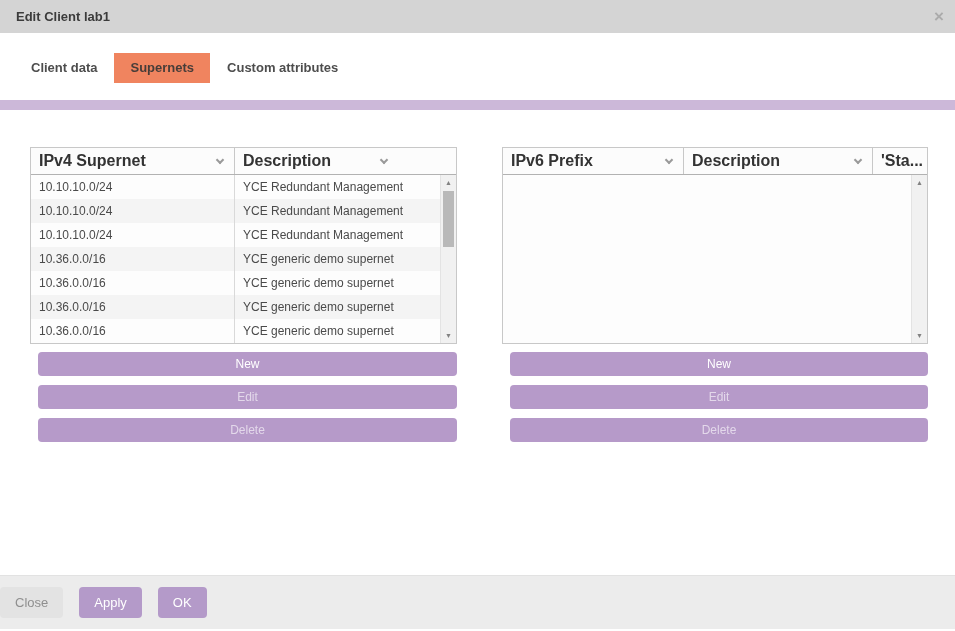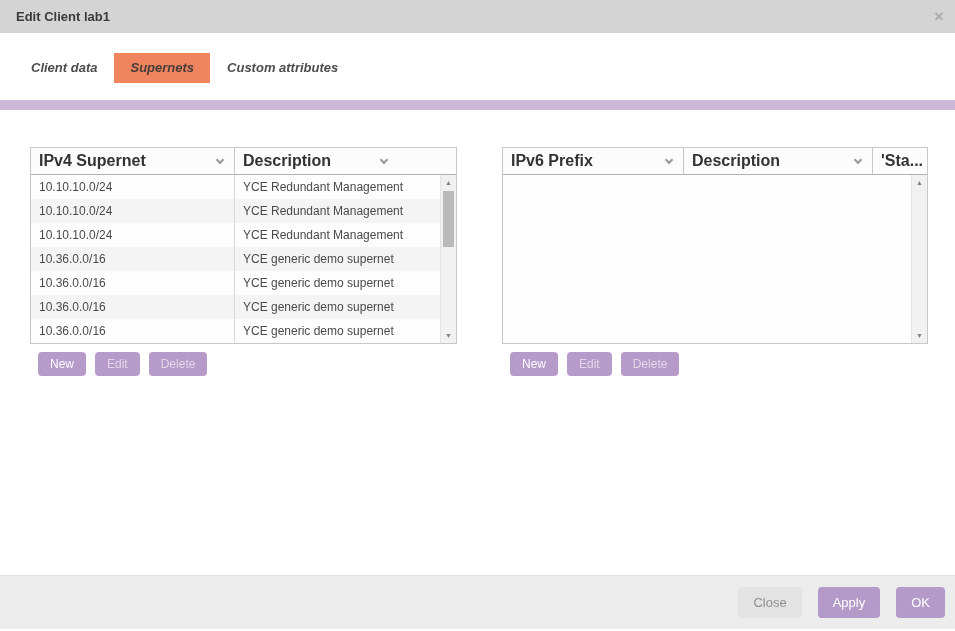--- a/index.html
+++ b/index.html
@@ -8,21 +8,21 @@
 
   
   .dlg-header { position:absolute; left:0; top:0; width:955px; height:33px; background:#d4d4d4; }
   .dlg-title  { position:absolute; left:16px; top:0; line-height:33px;
                 font-size:13px; font-weight:bold; color:#3b3b3b; }
   .dlg-close  { position:absolute; right:7px; top:0; line-height:33px; padding:0 4px;
                 font-size:17px; font-weight:bold; color:#ababab; cursor:pointer; }
 
   
   .tabbar { position:absolute; left:31px; top:53px; height:30px;
-            display:flex; align-items:center; gap:17px;font-style:italic; }
+            display:flex; align-items:center; gap:17px; }
   .tab { height:30px; line-height:30px; font-size:13px; font-weight:bold;
          color:#4d4d4d; cursor:pointer; white-space:nowrap; }
   .tab.active { background:#f0845f; border-radius:0; padding:0 16px; color:#473d39; }
 
   .purple-bar { position:absolute; left:0; top:100px; width:955px; height:10px; background:#ccb8d9; }
 
   
   .panel { position:absolute; top:147px; }
   .panel-left  { left:30px;  width:427px; }
   .panel-right { left:502px; width:426px; }
@@ -47,29 +47,29 @@
   .cw1 { width:203px; } .cw2 { flex:1; }
 
   .vscroll { position:absolute; top:27px; right:0; bottom:0; width:16px;
              background:#f1f1f1; border-left:1px solid #e3e3e3; cursor:pointer; }
   .arr { position:absolute; left:0; width:100%; text-align:center;
          font-size:7px; color:#828282; cursor:pointer; }
   .arr.up { top:4px; } .arr.dn { bottom:4px; }
   .thumb { position:absolute; left:2px; right:2px; top:16px; height:56px;
            background:#b9b9b9; cursor:pointer; }
 
-  .btnrow { margin:8px 0 18px 8px; display:flex; gap:9px; }
+  .btnrow { margin:8px 0 18px 8px; display:flex; gap:9px;flex-direction:column; }
   .pbtn { background:#b69ac9; color:#fff; border:none; border-radius:4px;
           font-family:inherit; font-size:12px; padding:5px 12px; cursor:pointer; }
   .pbtn.dim { color:rgba(255,255,255,0.62); }
 
   
   .footer { position:absolute; left:0; top:575px; width:955px; height:54px;
             background:#ececec; border-top:1px solid #e2e2e2;
-            display:flex; align-items:center; justify-content:flex-end;
+            display:flex; align-items:center; justify-content:flex-start;
             gap:16px; padding-right:10px; }
   .fbtn { border:none; border-radius:4px; font-family:inherit; font-size:13px;
           padding:8px 15px; cursor:pointer; }
   .fbtn.gray   { background:#e3e3e3; color:#8f8f8f; }
   .fbtn.purple { background:#b49ac9; color:#fff; }
 </style>
 </head>
 <body>
 
 <div>

